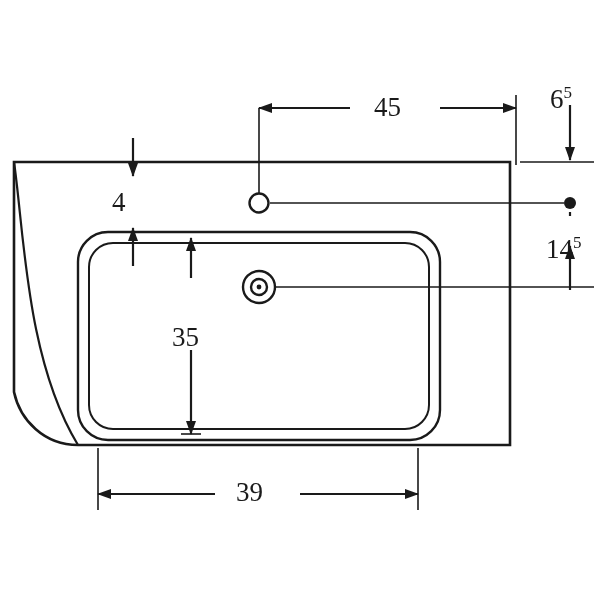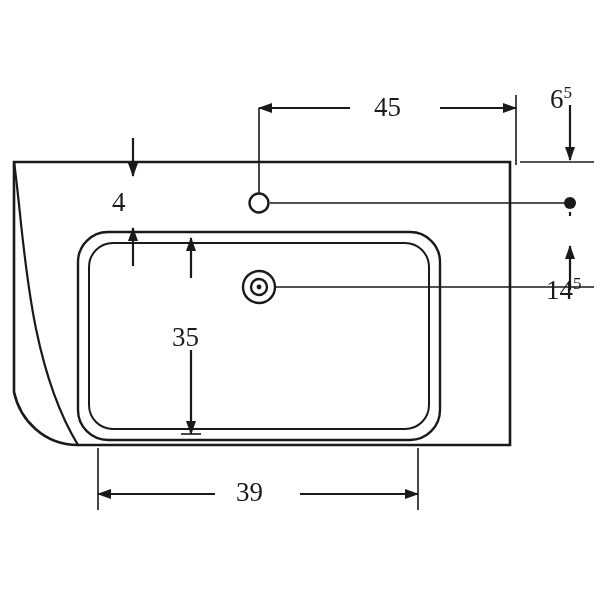--- a/index.html
+++ b/index.html
@@ -132,21 +132,21 @@
   </svg>
 
   <div class="dim-label" style="left:374px; top:94px;">45</div>
 
   <div class="dim-label" style="left:550px; top:84px;">
     <span>6</span><sup>5</sup>
   </div>
 
   <div class="dim-label" style="left:112px; top:189px;">4</div>
 
-  <div class="dim-label" style="left:546px; top:234px;margin-top:41px;">
+  <div class="dim-label" style="left:546px; top:234px;">
     <span>14</span><sup>5</sup>
   </div>
 
   <div class="dim-label" style="left:172px; top:324px;">35</div>
 
   <div class="dim-label" style="left:236px; top:479px;">39</div>
 
 </div>
 
 </body></html>

